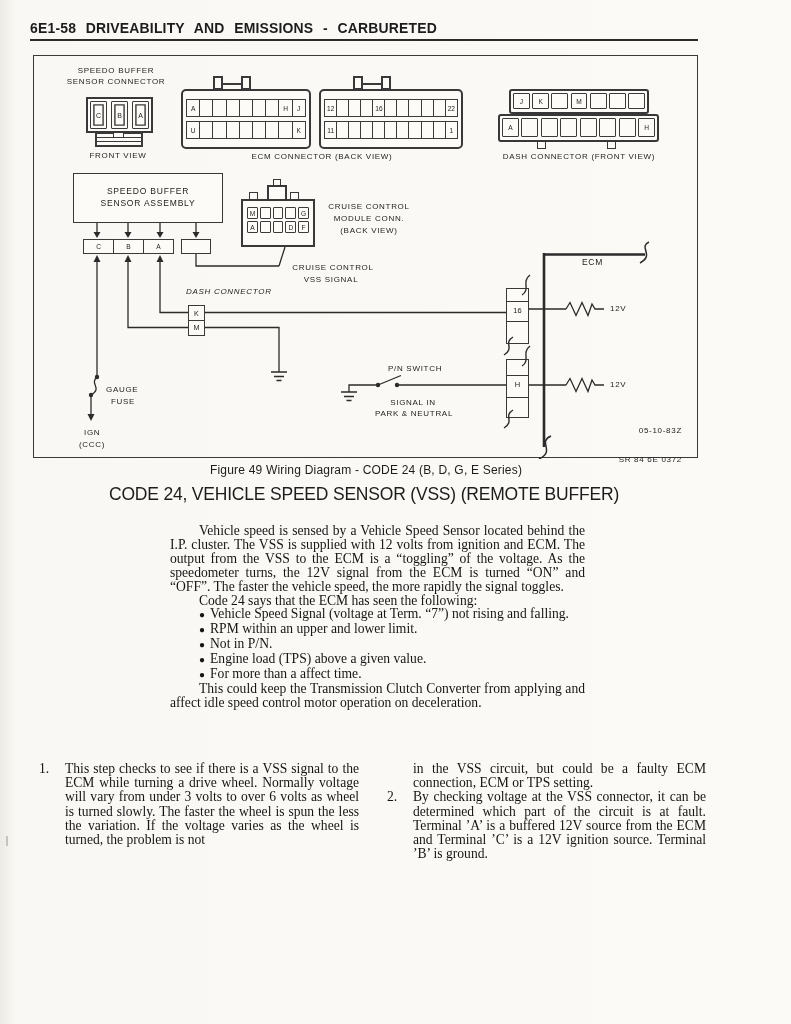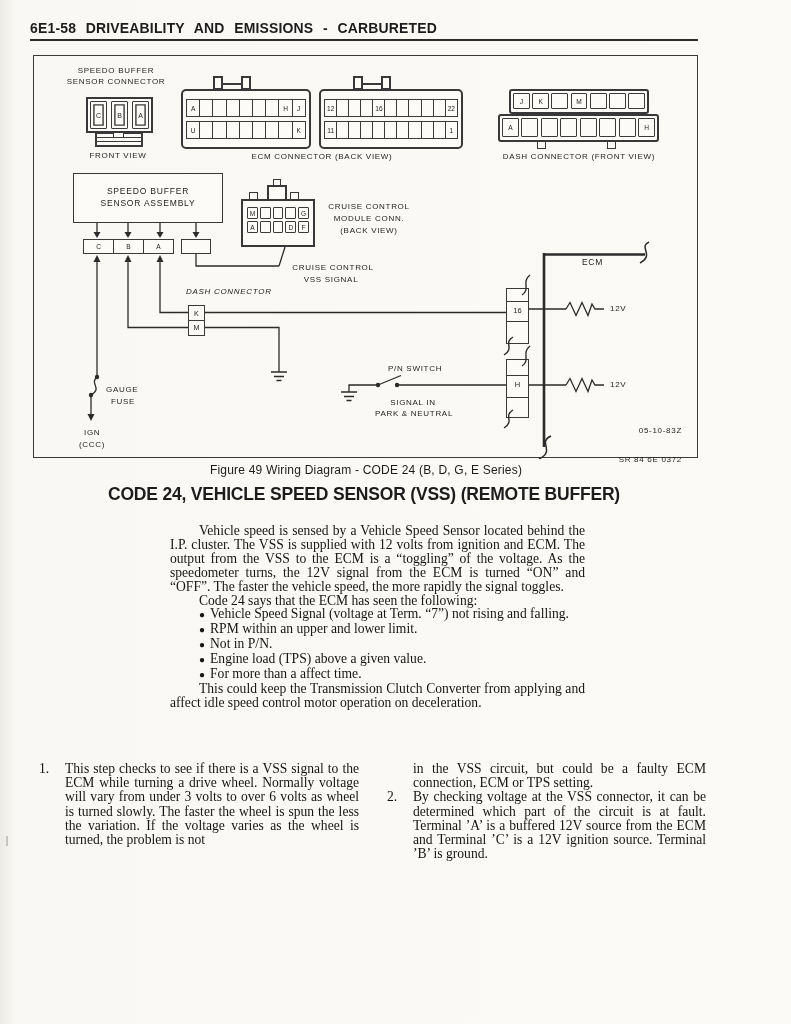--- a/index.html
+++ b/index.html
@@ -31,21 +31,21 @@
   .cellcol .cell{flex:1;border:1.4px solid #3a3a3a;background:#fcfbf7;display:flex;align-items:center;
                  justify-content:center;font-size:7.2px;box-sizing:border-box;margin-top:-1.4px;}
   .cellcol .cell:first-child{margin-top:0;}
   .strip{position:absolute;border:1.5px solid #383838;background:#fcfbf7;box-sizing:border-box;z-index:2;}
   .strip .hline{position:absolute;left:0;right:0;height:1.4px;background:#383838;}
   .strip .tlabel{position:absolute;left:0;right:0;text-align:center;font-size:7.5px;}
   .asm-text{position:absolute;width:100%;top:11px;text-align:center;font-size:8.5px;letter-spacing:.8px;line-height:12px;}
   .ribbed{background:repeating-linear-gradient(180deg,#3a3a3a 0 1px,#fcfbf7 1px 4px);border-left:2px solid #3a3a3a;border-right:2px solid #3a3a3a;}
   
   .caption{position:absolute;left:366px;top:463px;transform:translateX(-50%);font-size:12px;font-weight:normal;letter-spacing:.2px;white-space:nowrap;}
-  .title{position:absolute;left:364px;top:484px;transform:translateX(-50%);font-size:17.5px;font-weight:bold;letter-spacing:-.2px;white-space:nowrap;}
+  .title{position:absolute;left:364px;top:484px;transform:translateX(-50%);font-size:17.5px;font-weight:normal;letter-spacing:-.2px;white-space:nowrap;}
   
   .bodyblock{position:absolute;left:170px;top:524px;width:415px;font-family:"Liberation Serif",serif;
              font-size:13.6px;line-height:13.9px;text-align:justify;color:#151515;}
   .bodyblock p{margin:0;}
   .ind{text-indent:29px;}
   .dot{font-size:10px;margin-right:5px;}
   
   .col{position:absolute;font-family:"Liberation Serif",serif;font-size:13.6px;line-height:14.2px;color:#151515;}
   .col1{left:38px;top:762px;width:321px;}
   .col2{left:386px;top:762px;width:320px;}

